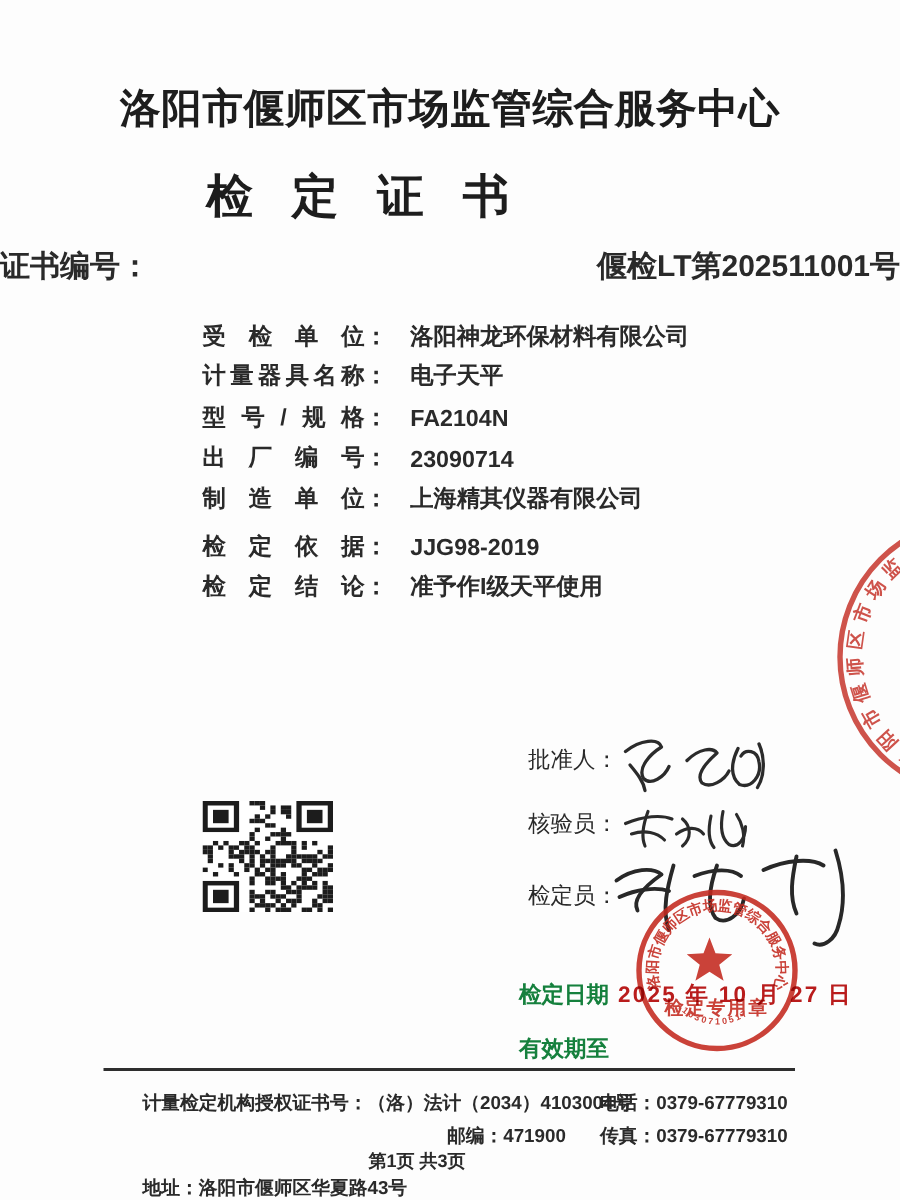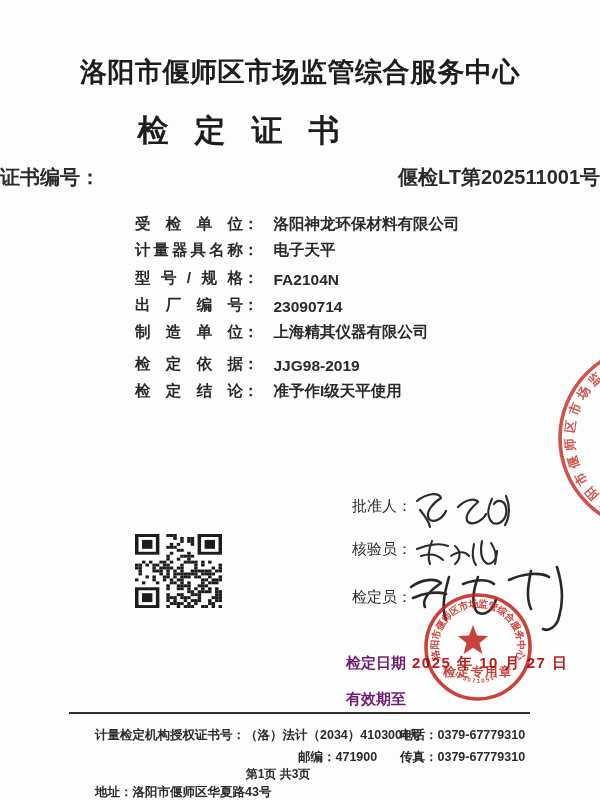--- a/index.html
+++ b/index.html
@@ -32,21 +32,21 @@
   .flabel{
     display:inline-block;width:108px;
     text-align:justify;text-align-last:justify;
   }
   .fcolon{display:inline-block;}
   .fvalue{margin-left:15px;}
   .sig-label{
     position:absolute;left:352px;font-size:15px;font-weight:normal;color:#2a2a2a;white-space:nowrap;
   }
   .date-row-label{
-    position:absolute;left:346px;font-size:15px;font-weight:bold;color:#701a75;white-space:nowrap;
+    position:absolute;left:346px;font-size:15px;font-weight:bold;color:#15803d;white-space:nowrap;
   }
   .date-row-value{
     position:absolute;left:412px;font-size:15px;font-weight:bold;color:#b91c1c;white-space:nowrap;
     letter-spacing:1.5px;
   }
   .qr{position:absolute;left:135px;top:534px;width:87px;height:74px;}
   .footer-line{
     position:absolute;left:69px;top:712px;width:461px;height:2px;background:#2e2e2e;
   }
   .ftext{

